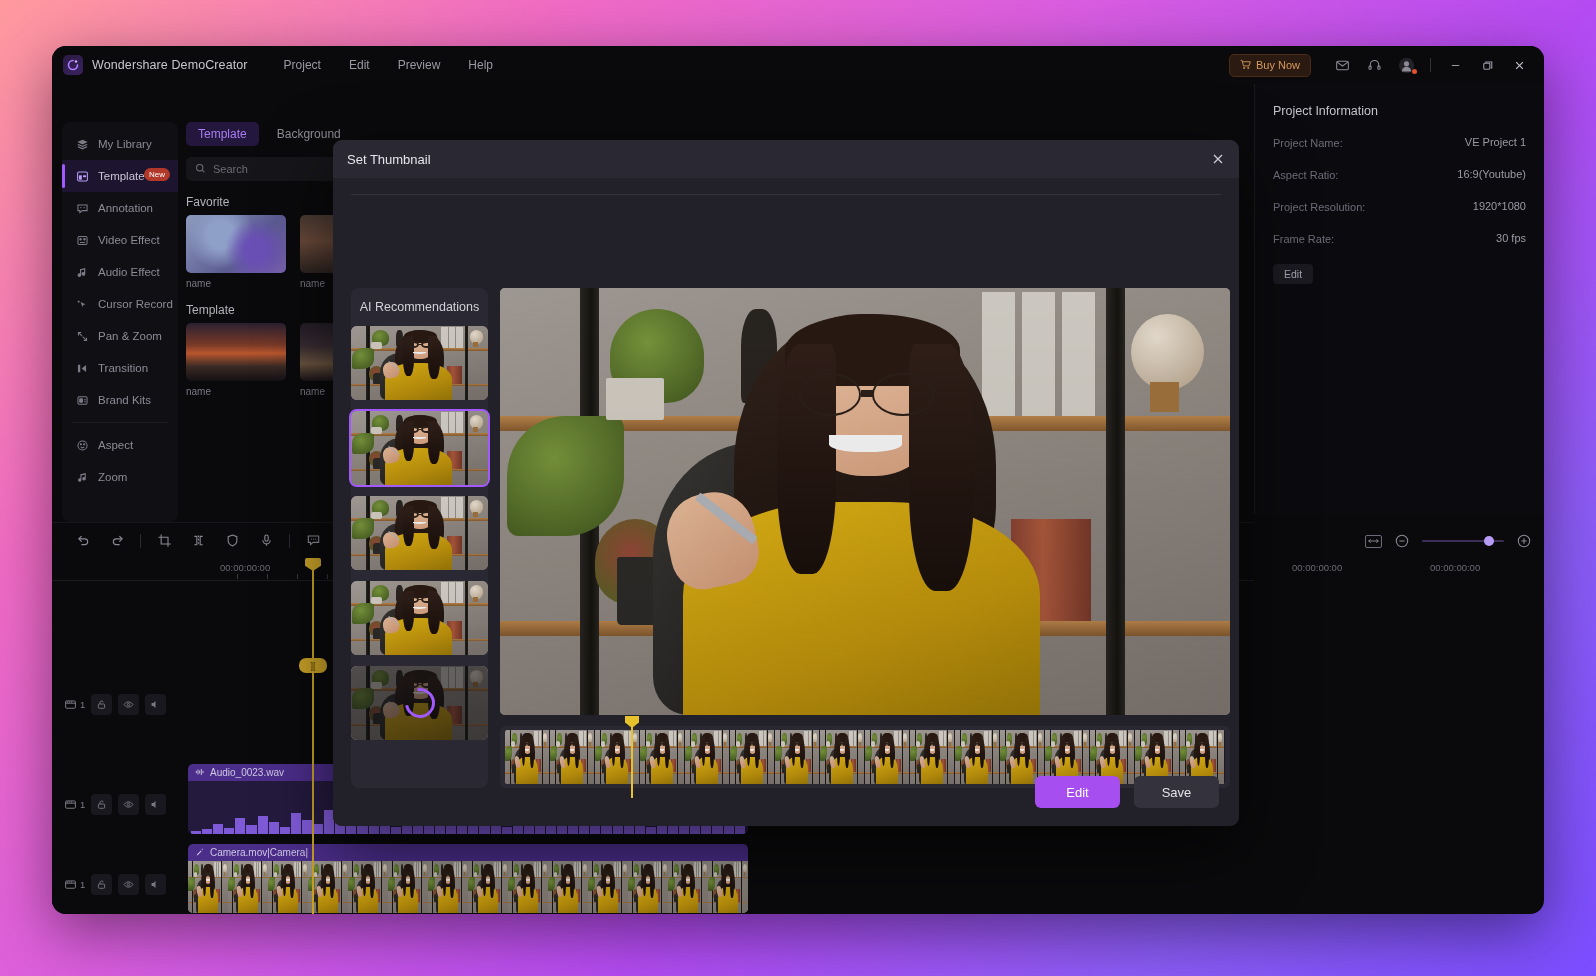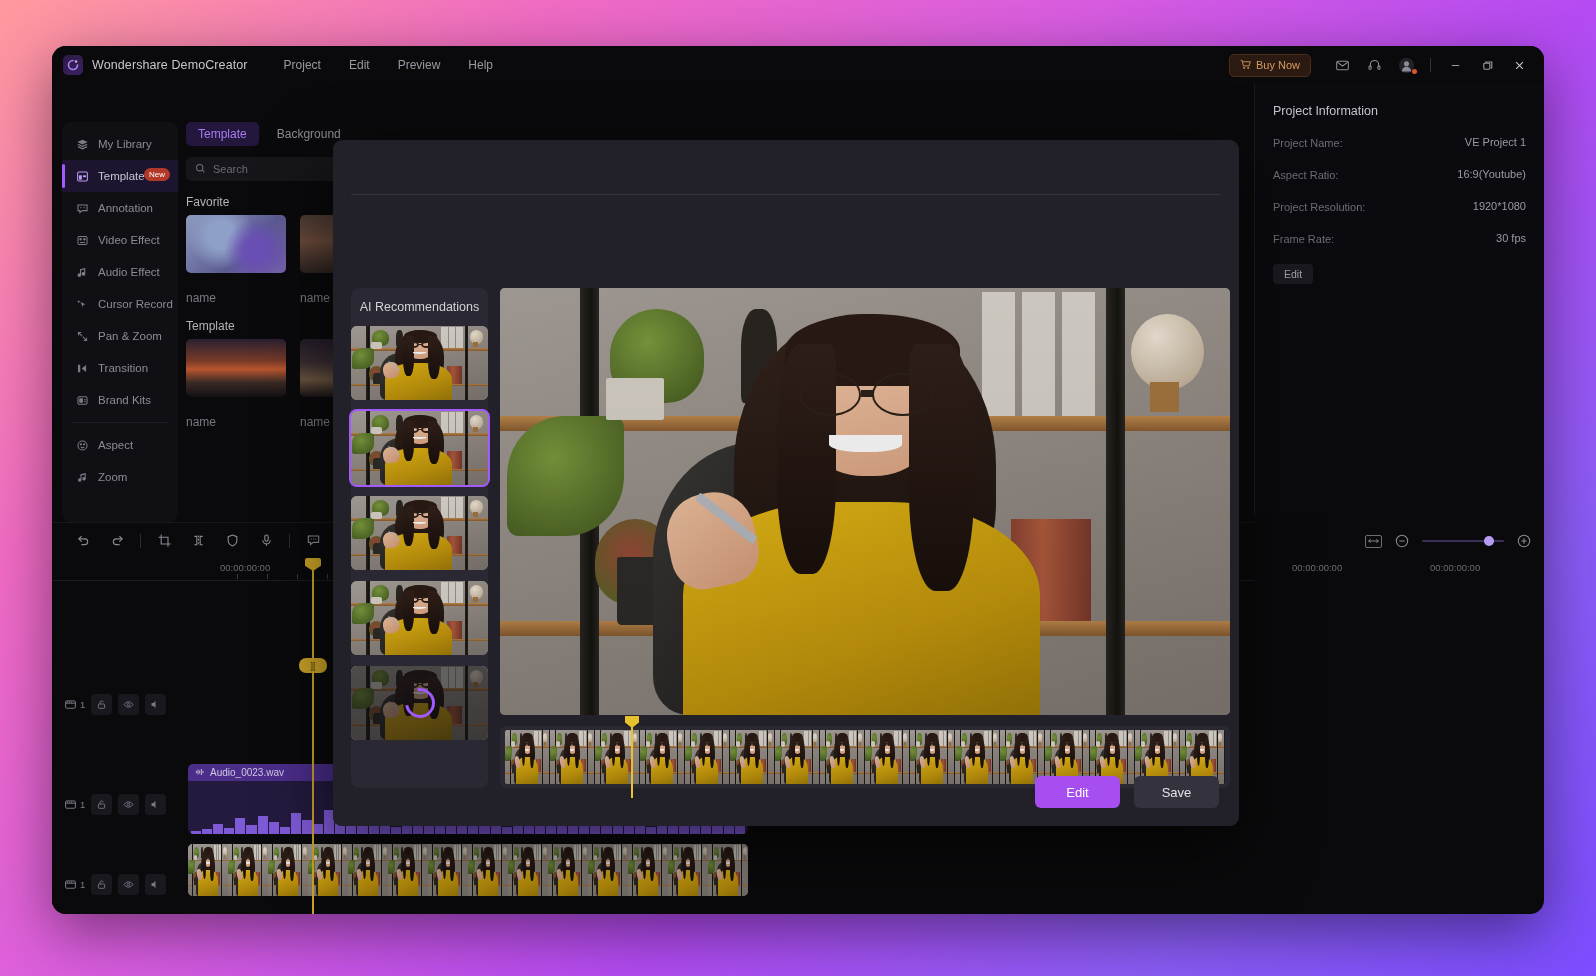--- a/index.html
+++ b/index.html
@@ -106,21 +106,21 @@
   .tp-search {
     margin-top:11px; margin-left:4px; width:200px; height:24px;
     background:#161519; border-radius:5px;
     display:flex; align-items:center; gap:7px; padding-left:9px;
     font-size:11px; color:#6d6a75;
   }
   .tp-sect-title { margin:14px 0 6px 4px; font-size:12px; color:#b5b2bb; }
   .tp-grid { display:flex; gap:14px; padding-left:4px; }
   .tp-card { width:100px; }
   .tp-thumb { width:100px; height:58px; border-radius:5px; overflow:hidden; }
-  .tp-name { margin-top:18px; font-size:12px; color:#7b7884; }
+  .tp-name { margin-top:5px; font-size:10px; color:#7b7884; }
   .thumb-fav1 { background:
       radial-gradient(circle at 70% 60%, #6a4fb5 0 14%, transparent 40%),
       radial-gradient(circle at 35% 35%, #8fa0c8 0 18%, transparent 45%),
       linear-gradient(135deg,#8e9bbd,#5b5b92 60%,#7a63b0); }
   .thumb-fav2 { background: linear-gradient(180deg,#4a3a33 0%,#6b4a3a 45%,#2c2320 100%); }
   .thumb-t1 { background: linear-gradient(180deg,#2a2030 0%,#7a3a28 38%,#b8562e 52%,#3a2a24 75%,#141014 100%); }
   .thumb-t2 { background: linear-gradient(180deg,#241d28 0%,#3a2d33 40%,#6b5540 70%,#1a1418 100%); }
 
   
   #right-panel {
@@ -791,20 +791,27 @@
             <i style="height:62%"></i>
             <i style="height:34%"></i>
             <i style="height:48%"></i>
             <i style="height:28%"></i>
             <i style="height:54%"></i>
         </div>
       </div>
     </div>
 
     <div class="clip video-clip" style="left:136px; top:258px; width:560px;">
+      <div class="clip-label">
+        <span><svg width="10" height="10" viewBox="0 0 12 12" fill="#cfc8e4">
+              <path d="M2 9.2l5-5 .9.9-5 5z"></path>
+              <path d="M8.6 1.6l.3.8.8.3-.8.3-.3.8-.3-.8-.8-.3.8-.3z"></path>
+            </svg></span>
+        <span>Camera.mov|Camera|</span>
+      </div>
       <div class="video-body" id="video-frames">
           <div class="vframe">
             <div class="photo" style="width: 100%; height: 100%;">
               <div class="p-wall"></div>
               <div class="p-shelf" style="top:30%"></div>
               <div class="p-shelf" style="top:78%"></div>
               <div class="p-post" style="left:11%"></div>
               <div class="p-post" style="left:83%"></div>
               <div class="p-plant" style="left:15%;top:5%;width:13%;height:22%"></div>
               <div class="p-plant" style="left:1%;top:30%;width:16%;height:28%;border-radius:50% 10% 50% 10%"></div>
@@ -1295,20 +1302,28 @@
     <div id="ph-handle-anchor"></div>
   </div>
 
   <div id="playhead">
     <div id="ph-head"></div>
     <div id="ph-handle">][</div>
   </div>
 
   <div id="modal-overlay">
     <div id="modal">
+      <div id="modal-header">
+        <div id="modal-title">Set Thumbnail</div>
+        <div id="modal-close">
+          <svg width="14" height="14" viewBox="0 0 14 14" stroke="#cdcbd3" stroke-width="1.3">
+              <path d="M3 3l8 8M11 3l-8 8"></path>
+            </svg>
+        </div>
+      </div>
 
       <div id="modal-body">
         <div id="tabs-divider"></div>
 
         <div id="content-row">
 
           <div id="ai-panel">
             <div id="ai-title">AI Recommendations</div>
             <div class="ai-thumb">
                 <div class="photo ph-small">

